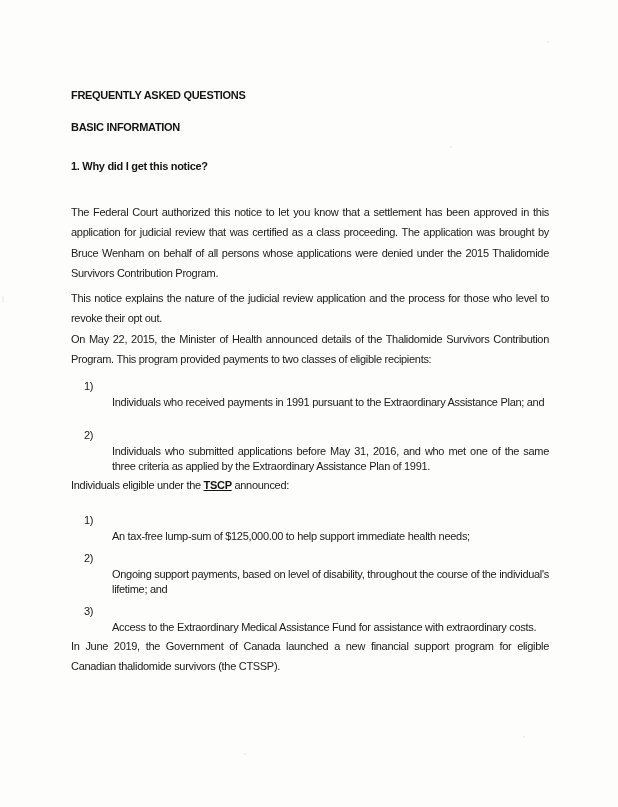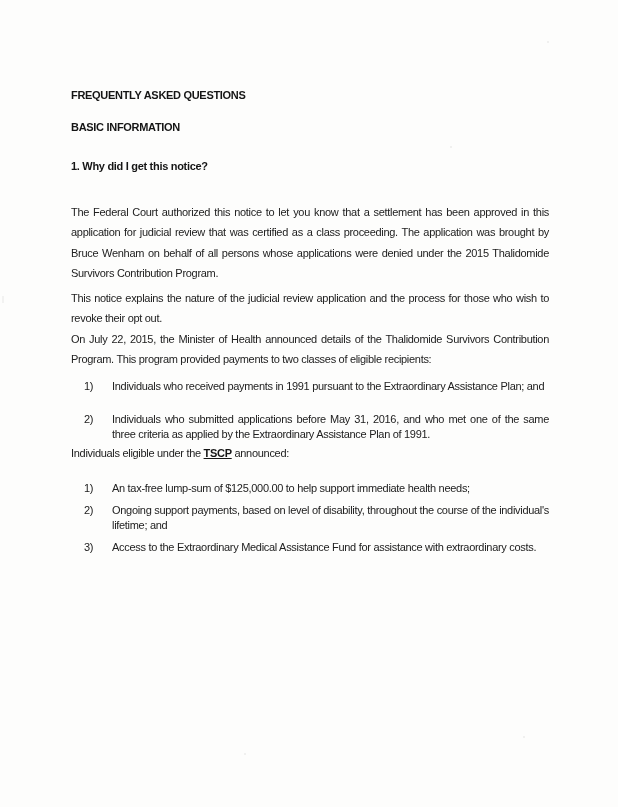--- a/index.html
+++ b/index.html
@@ -49,20 +49,21 @@
     display: flex;
     line-height: 15.5px;
   }
   .numlist .num {
     flex: 0 0 28px;
     margin-left: 13px;
   }
   .numlist .itext {
     flex: 1;
     text-align: justify;
+    margin-top: 16px;
   }
   .list1 li:not(:last-child) { margin-bottom: 17px; }
   .list2 li:not(:last-child) { margin-bottom: 6.5px; }
 
   strong { font-weight: 700; color: #151515; text-decoration: underline; }
 
   
   .speck {
     position: absolute;
     background: rgba(40, 40, 40, 0.08);
@@ -81,25 +82,25 @@
 <body>
 
 <div class="page">
 
   <h1 class="mb11">FREQUENTLY ASKED QUESTIONS</h1>
   <h2 class="mb19">BASIC INFORMATION</h2>
 
   <section>
     <h3 class="mb9">1. Why did I get this notice?</h3>
     <p class="just mb4">The Federal Court authorized this notice to let you know that a settlement has been approved in this application for judicial review that was certified as a class proceeding. The application was brought by Bruce Wenham on behalf of all persons whose applications were denied under the 2015 Thalidomide Survivors Contribution Program.</p>
-    <p class="just mb0">This notice explains the nature of the judicial review application and the process for those who wish to revoke their opt out.</p>
+    <p class="just mb0">This notice explains the nature of the judicial review application and the process for those who level to revoke their opt out.</p>
   </section>
 
   <section>
-    <p class="just mb9b">On July 22, 2015, the Minister of Health announced details of the Thalidomide Survivors Contribution Program. This program provided payments to two classes of eligible recipients:</p>
+    <p class="just mb9b">On May 22, 2015, the Minister of Health announced details of the Thalidomide Survivors Contribution Program. This program provided payments to two classes of eligible recipients:</p>
 
     <ol class="numlist list1 mb19">
       <li>
         <span class="num">1)</span>
         <span class="itext">Individuals who received payments in 1991 pursuant to the Extraordinary Assistance Plan; and</span>
       </li>
       <li>
         <span class="num">2)</span>
         <span class="itext">Individuals who submitted applications before May 31, 2016, and who met one of the same three criteria as applied by the Extraordinary Assistance Plan of 1991.</span>
       </li>
@@ -117,20 +118,21 @@
         <span class="itext">Ongoing support payments, based on level of disability, throughout the course of the individual's lifetime; and</span>
       </li>
       <li>
         <span class="num">3)</span>
         <span class="itext">Access to the Extraordinary Medical Assistance Fund for assistance with extraordinary costs.</span>
       </li>
     </ol>
   </section>
 
   <section>
+    <p class="just mb0">In June 2019, the Government of Canada launched a new financial support program for eligible Canadian thalidomide survivors (the CTSSP).</p>
   </section>
 
   <div class="speck" style="left:547px; top:41px;"></div>
   <div class="speck" style="left:450px; top:146px;"></div>
   <div class="smudge" style="left:2px; top:296px;"></div>
   <div class="speck" style="left:523px; top:736px;"></div>
   <div class="speck" style="left:244px; top:753px;"></div>
 </div>
 
 </body></html>

